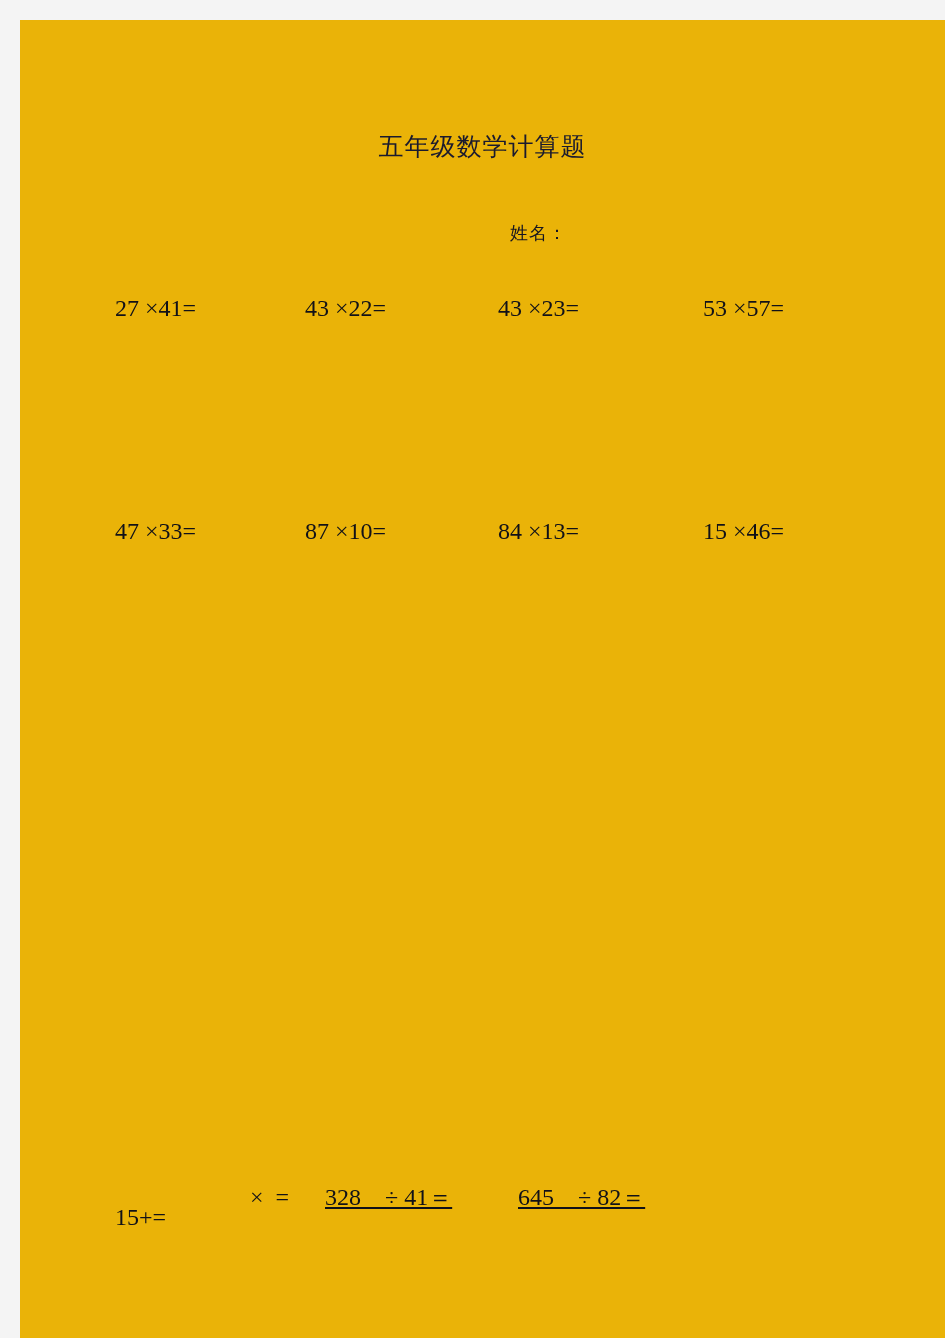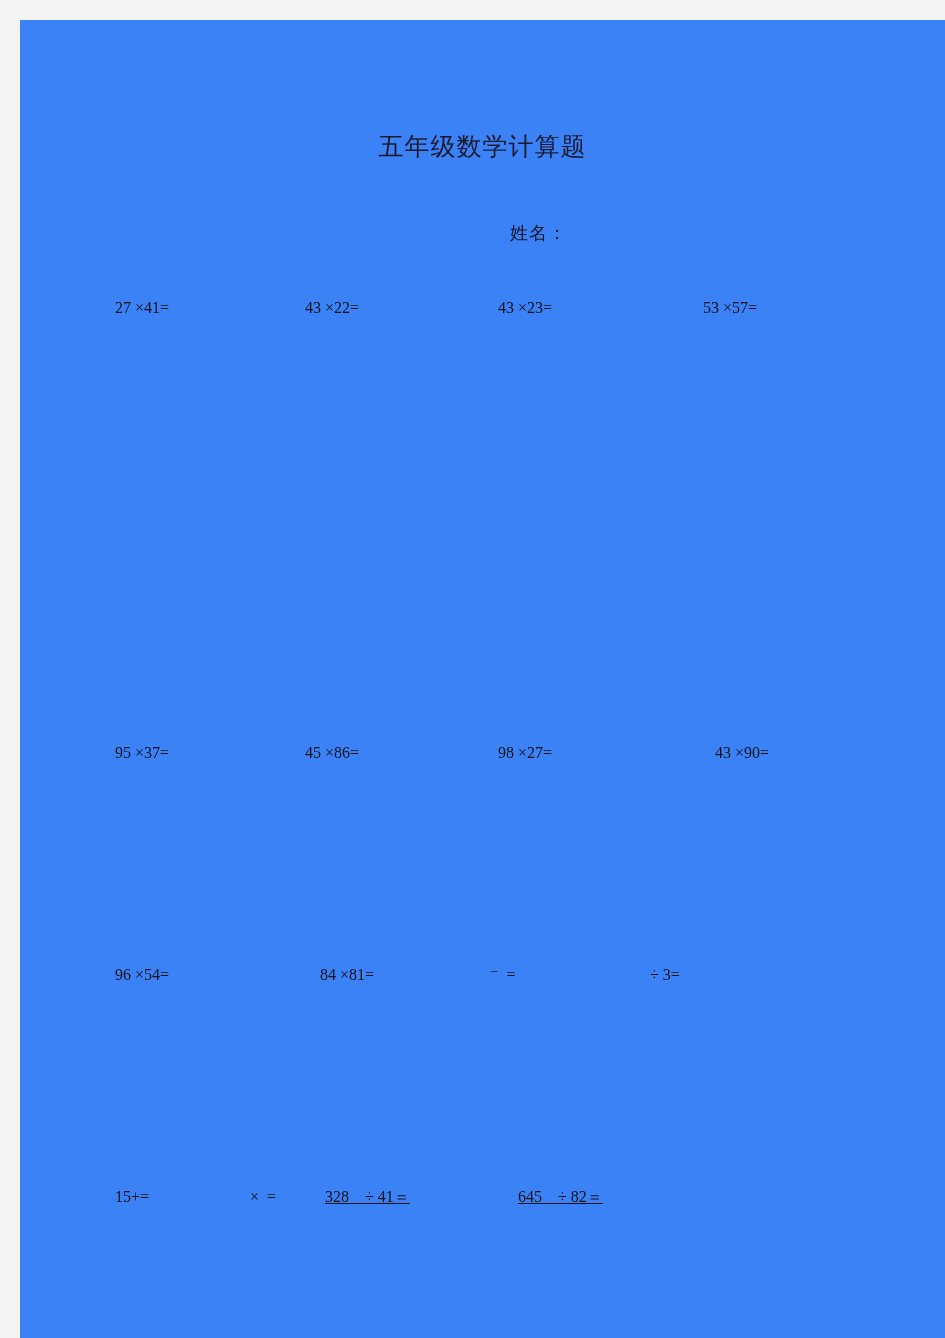--- a/index.html
+++ b/index.html
@@ -15,21 +15,21 @@
     font-family: "Liberation Serif", "DejaVu Serif", serif;
   }
 
   
   #page {
     position: absolute;
     left: 20px;
     top: 20px;
     width: 925px;
     height: 1318px;
-    background: #3b82f6;
+    background: #eab308;
   }
 
   
   #doc-title {
     position: absolute;
     left: 0;
     top: 114px;
     width: 925px;
     text-align: center;
     font-size: 25px;
@@ -52,21 +52,21 @@
   
   .prob-row {
     position: absolute;
     left: 0;
     width: 925px;
     height: 40px;
   }
   .prob {
     position: absolute;
     top: 0;
-    font-size: 16px;
+    font-size: 24px;
     line-height: 40px;
     color: #111118;
     white-space: pre;
     font-family: "Liberation Serif", "DejaVu Serif", serif;
   }
 
   
   .r1 { top: 268px; }
   .r2 { top: 491px; }
   .r3 { top: 713px; }
@@ -77,55 +77,49 @@
   .c1 { left: 95px; }
   .c2 { left: 285px; }
   .c3 { left: 478px; }
   .c4 { left: 683px; }
 
   
   .r3 .c4 { left: 695px; }
   .r4 .c2 { left: 300px; }
   .r4 .c3 { left: 470px; }
   .r4 .c4 { left: 630px; }
-  .r5 .c1 { left: 95px; }
+  .r5 .c1 { left: 95px; margin-top: 20px; }
   .r5 .c2 { left: 230px; }
   .r5 .c3 { left: 305px; text-decoration: underline; }
   .r5 .c4 { left: 498px; text-decoration: underline; }
 </style>
 </head>
 <body>
 
 <div id="page">
 
   <div id="doc-title">五年级数学计算题</div>
 
   <div id="name-field">姓名：</div>
 
   <div class="prob-row r1">
     <span class="prob c1">27 ×41=</span>
     <span class="prob c2">43 ×22=</span>
     <span class="prob c3">43 ×23=</span>
     <span class="prob c4">53 ×57=</span>
   </div>
 
-
-  <div class="prob-row r3">
-    <span class="prob c1">95 ×37=</span>
-    <span class="prob c2">45 ×86=</span>
-    <span class="prob c3">98 ×27=</span>
-    <span class="prob c4">43 ×90=</span>
+  <div class="prob-row r2">
+    <span class="prob c1">47 ×33=</span>
+    <span class="prob c2">87 ×10=</span>
+    <span class="prob c3">84 ×13=</span>
+    <span class="prob c4">15 ×46=</span>
   </div>
 
-  <div class="prob-row r4">
-    <span class="prob c1">96 ×54=</span>
-    <span class="prob c2">84 ×81=</span>
-    <span class="prob c3">⁻  =</span>
-    <span class="prob c4">÷ 3=</span>
-  </div>
+
 
   <div class="prob-row r5">
     <span class="prob c1">15+=</span>
     <span class="prob c2">×  =</span>
     <span class="prob c3">328    ÷ 41＝</span>
     <span class="prob c4">645    ÷ 82＝</span>
   </div>
 
 </div>
 

